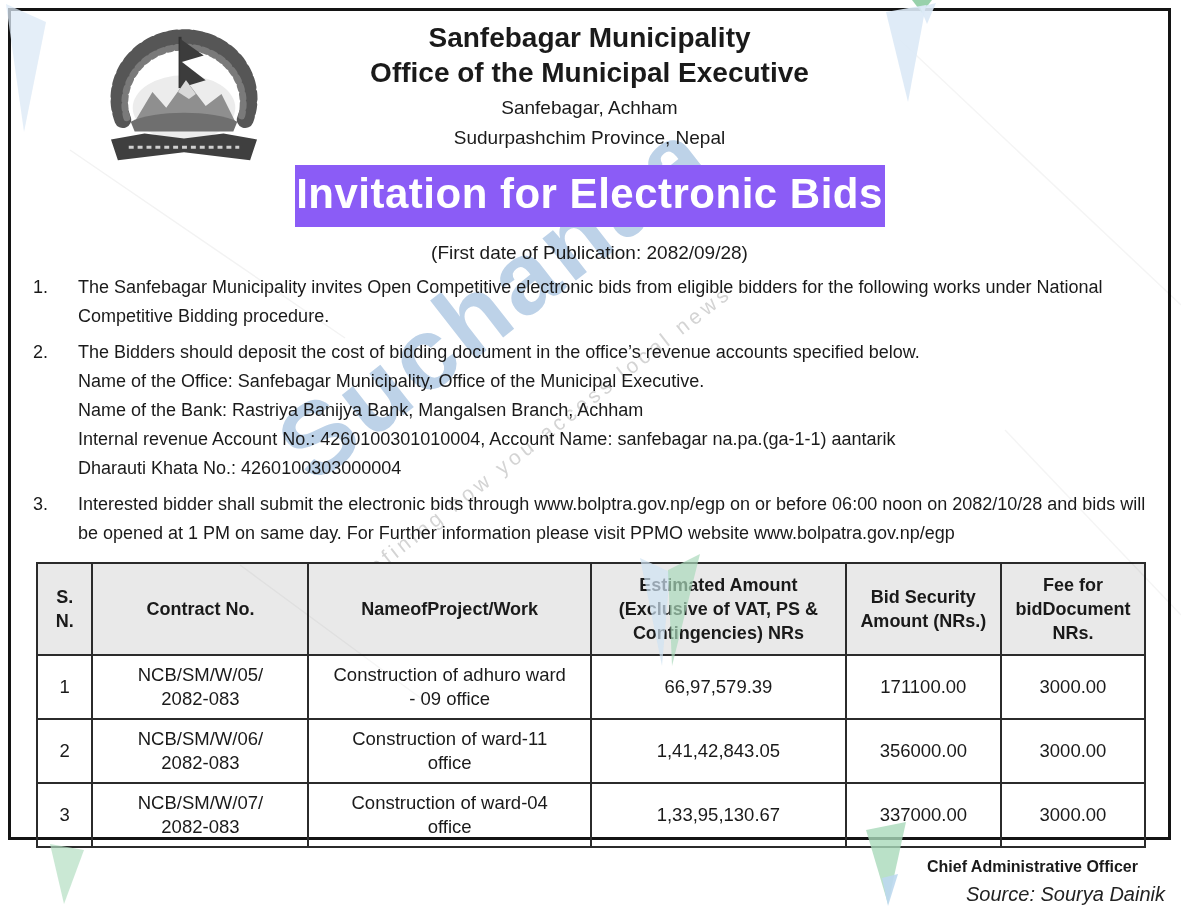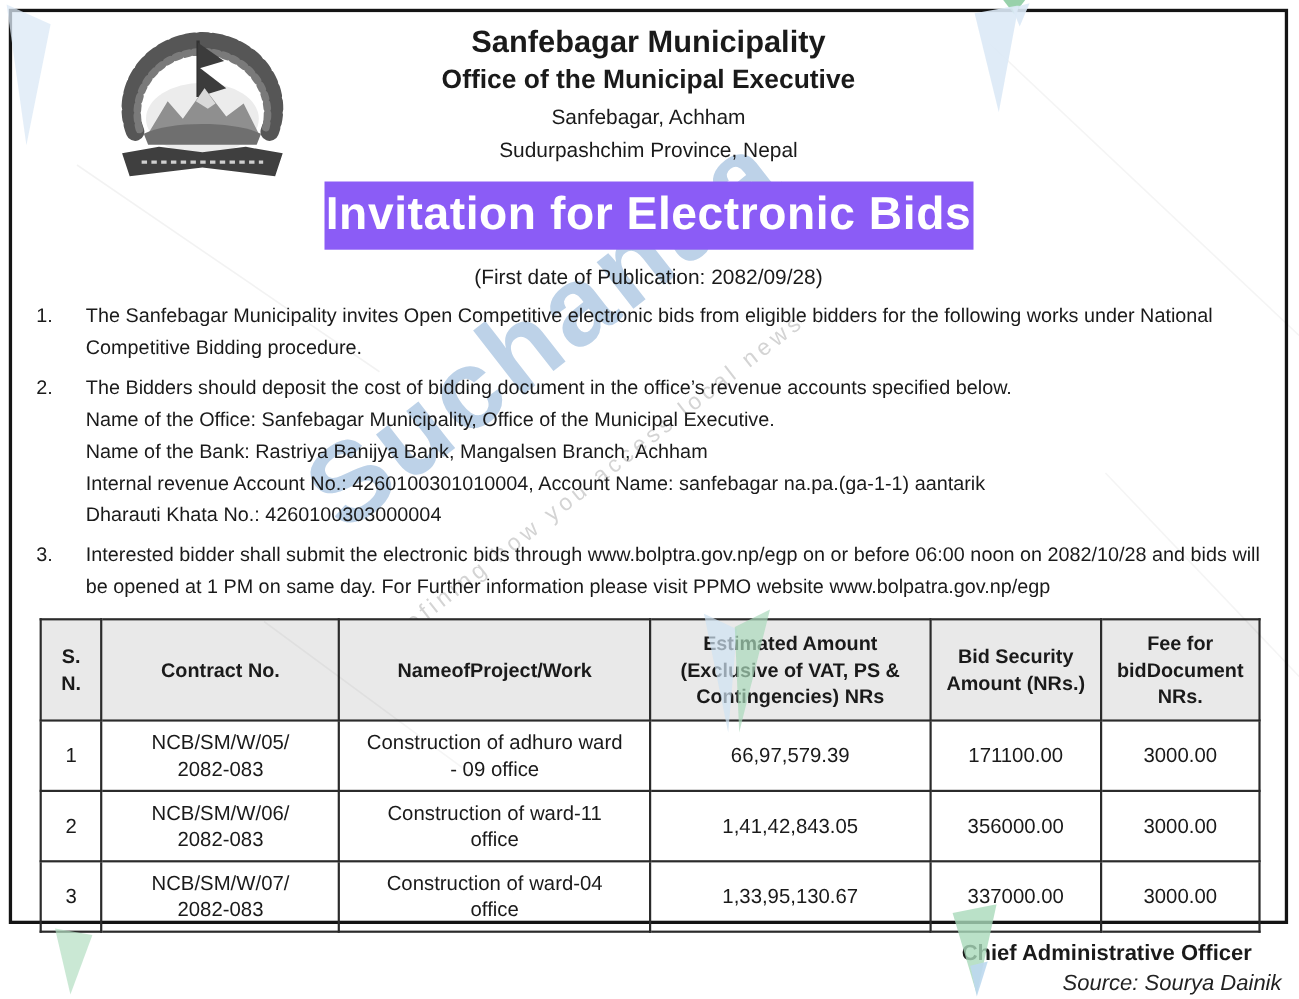--- a/index.html
+++ b/index.html
@@ -22,21 +22,21 @@
     transform:rotate(-38deg); transform-origin:0 50%;
   }
   
   .doc {
     position:absolute; left:8px; top:8px; width:1163px; height:832px;
     border:3px solid #141414; box-sizing:border-box; background:transparent; z-index:1;
   }
   .emblem { position:absolute; left:84px; top:12px; width:178px; height:148px; }
   .hdr { text-align:center; padding-top:10px; position:relative; }
   .hdr .t1 { font-size:28px; font-weight:bold; line-height:34px; }
-  .hdr .t2 { font-size:24px; font-weight:bold; line-height:36px; }
+  .hdr .t2 { font-size:28px; font-weight:bold; line-height:36px; }
   .hdr .s1 { font-size:19px; line-height:26px; margin-top:4px; }
   .hdr .s2 { font-size:19px; line-height:26px; margin-top:4px; }
   .banner {
     width:590px; margin:14px auto 0; background:#8b5cf6; color:#ffffff;
     text-align:center; font-size:42px; font-weight:bold;
     padding:5px 0 9px; letter-spacing:0.5px;
   }
   .pub { text-align:center; font-size:19px; line-height:24px; margin-top:14px; }
   
   .list { margin:8px 20px 0 22px; font-size:18px; line-height:29px; }
@@ -49,21 +49,21 @@
   table.bids {
     border-collapse:collapse; margin:14px 22px 0 25px;
     width:1110px; table-layout:fixed; font-size:18.5px;
   }
   table.bids th, table.bids td {
     border:2px solid #2b2b2b; text-align:center; vertical-align:middle;
     white-space:pre-line; padding:5px 4px; overflow:hidden;
   }
   table.bids th { background:#e9e9e9; font-weight:bold; font-size:18px; line-height:24px; height:80px; }
   table.bids td { line-height:24px; height:52px; }
-  .sig { text-align:right; font-weight:bold; font-size:20px; line-height:22px; margin:8px 30px 0 0;padding-left:45px; }
+  .sig { text-align:right; font-weight:bold; font-size:16px; line-height:22px; margin:8px 30px 0 0;padding-left:45px; }
   
   .source {
     position:absolute; right:16px; bottom:2px; z-index:2;
     font-style:italic; font-size:20px; color:#222222;
   }
   
   .arrow { position:absolute; z-index:3; pointer-events:none; }
   .creases { position:absolute; inset:0; z-index:2; pointer-events:none; }
 </style>
 </head>

